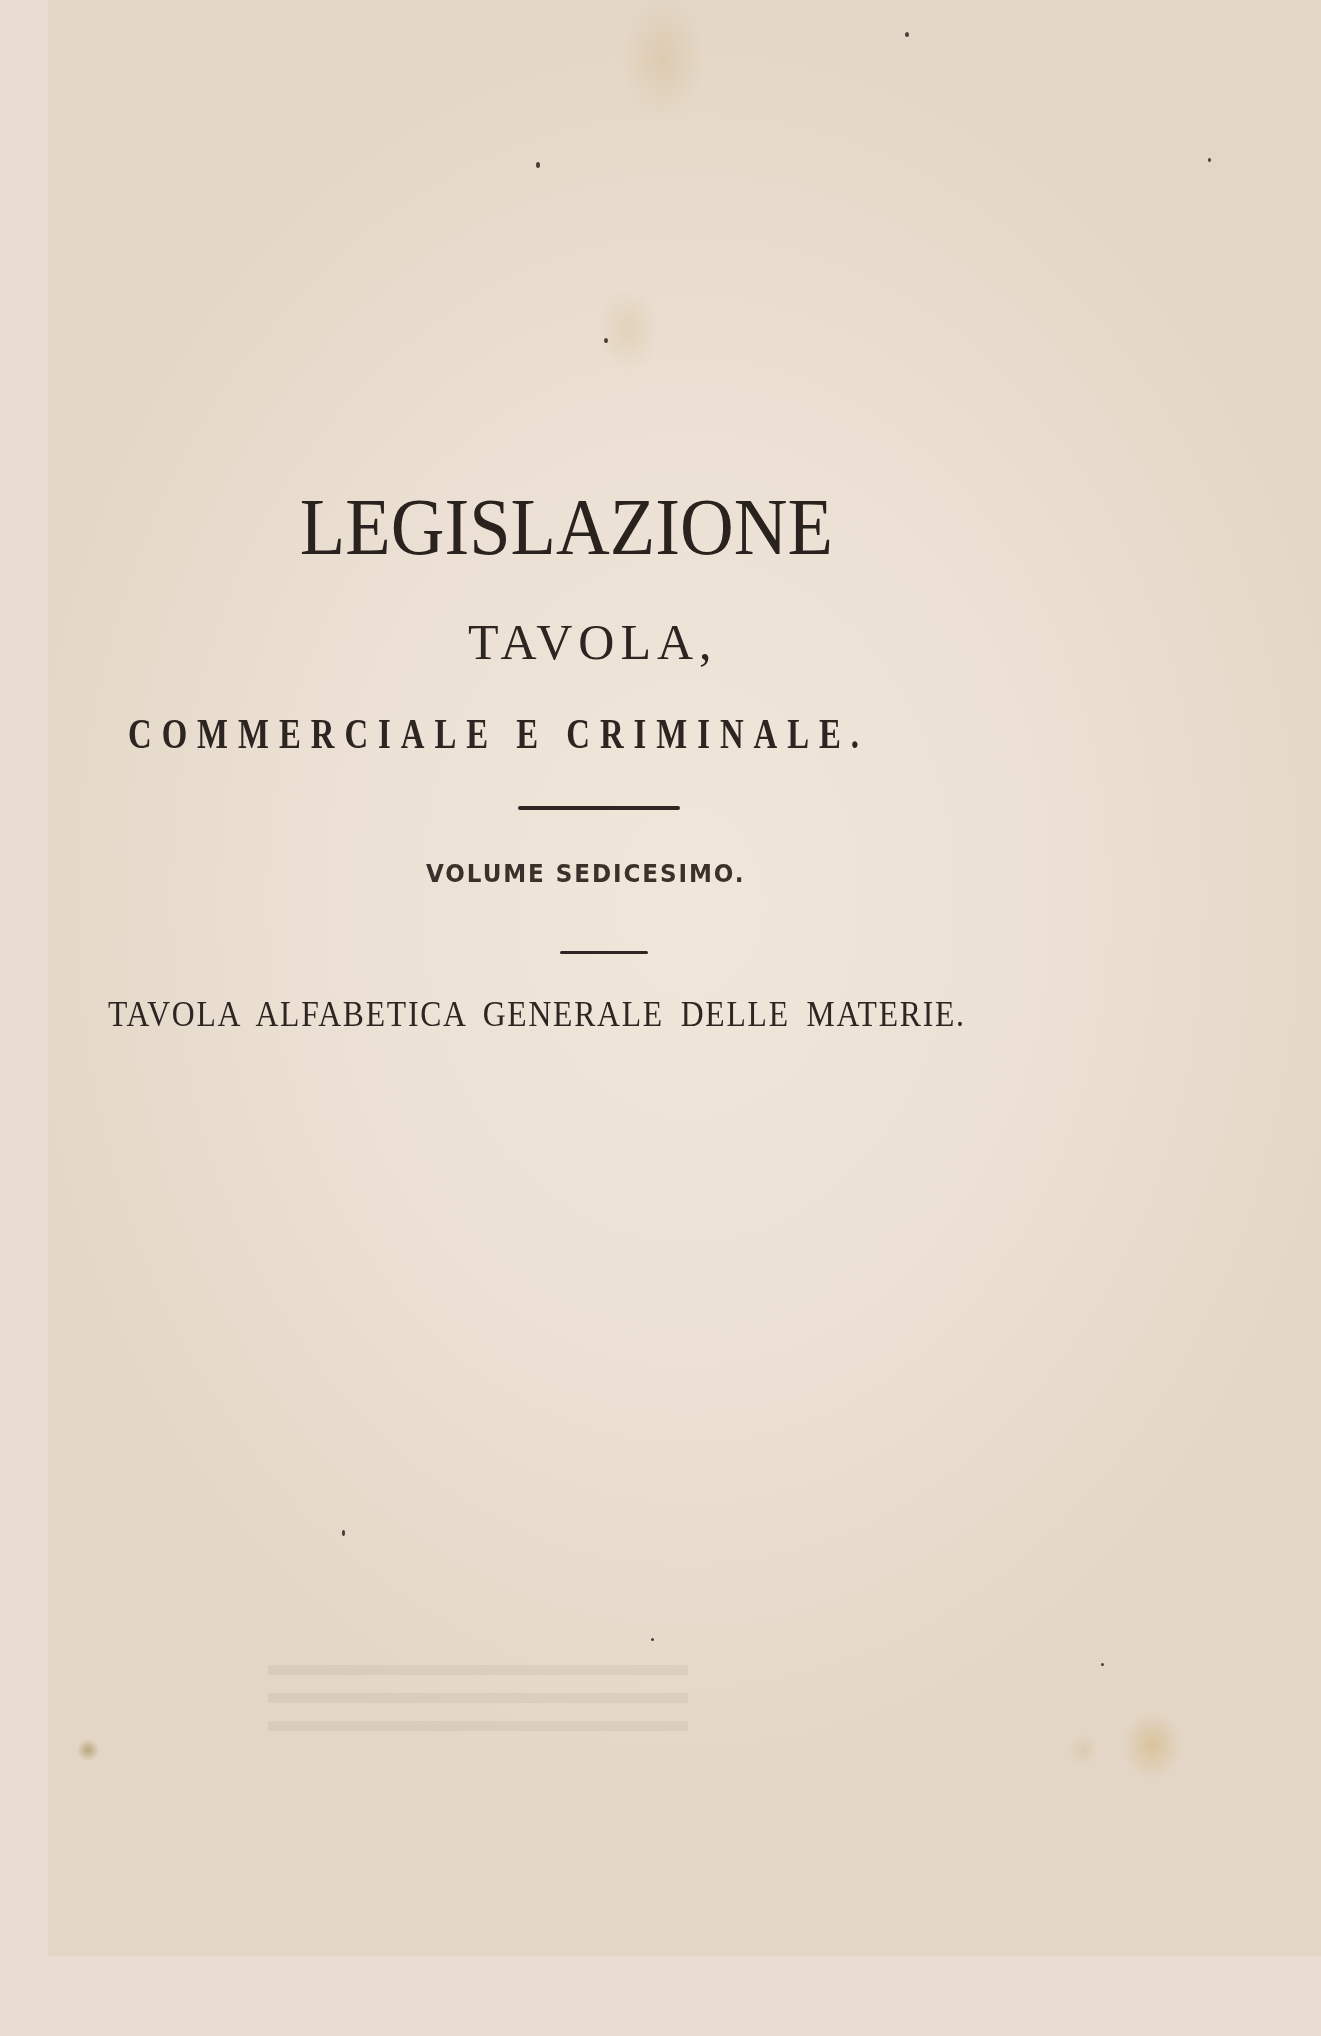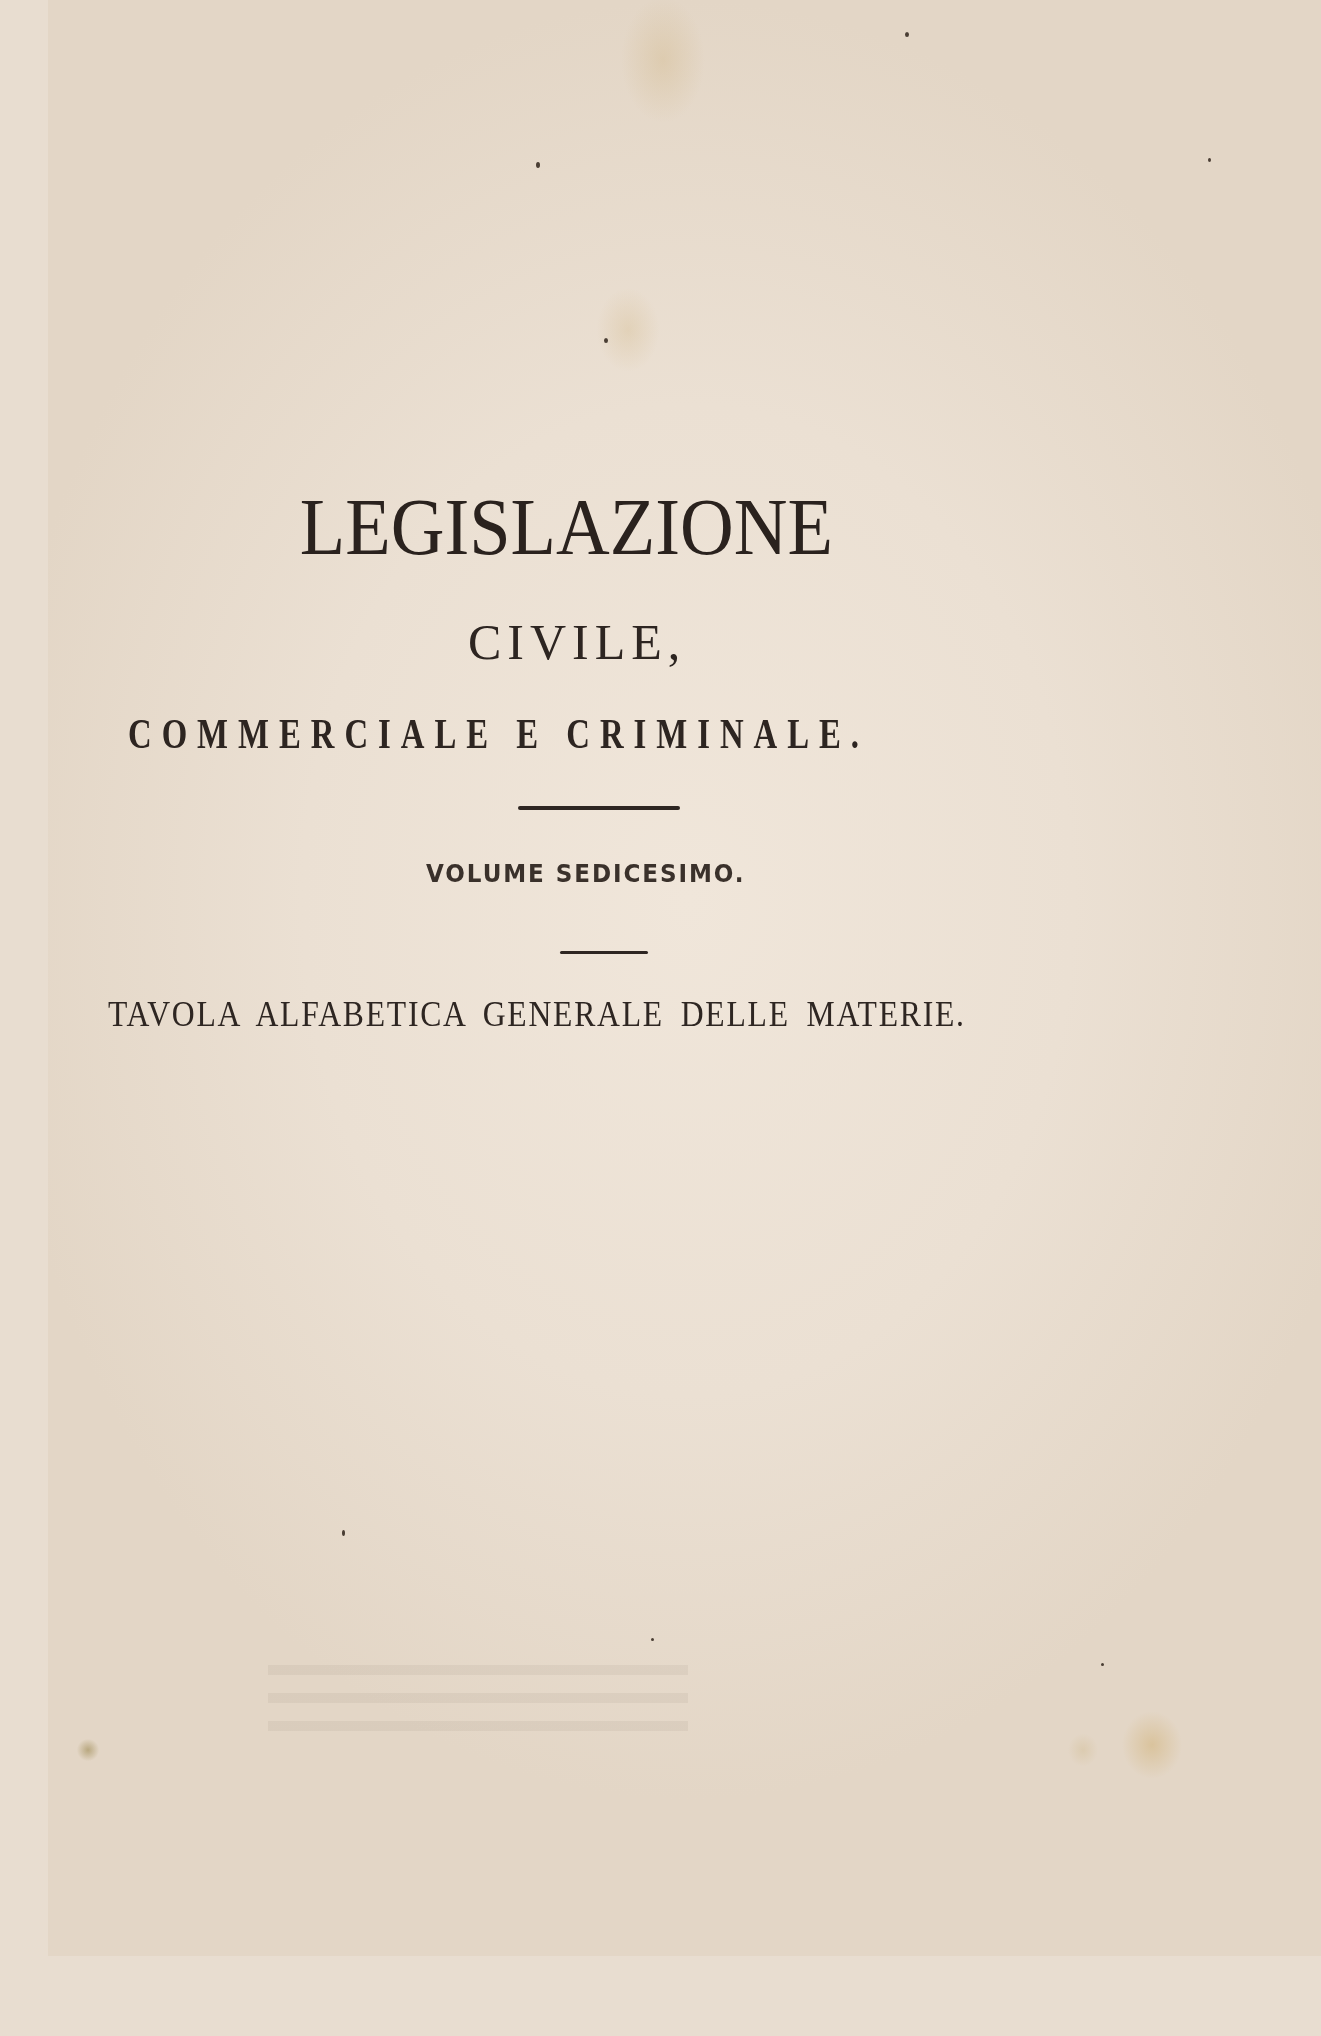--- a/index.html
+++ b/index.html
@@ -130,21 +130,21 @@
   <div class="speck" style="left:556px;top:338px;width:4px;height:5px;"></div>
   <div class="speck" style="left:294px;top:1530px;width:3px;height:6px;"></div>
   <div class="speck" style="left:1053px;top:1663px;width:3px;height:3px;"></div>
   <div class="speck" style="left:1286px;top:1676px;width:4px;height:4px;"></div>
   <div class="speck" style="left:603px;top:1638px;width:3px;height:3px;"></div>
 
   <div class="bleed"></div>
 
   <div class="title-block">
     <div class="t-main">LEGISLAZIONE</div>
-    <div class="t-civile">CIVILE,</div>
+    <div class="t-civile">TAVOLA,</div>
     <div class="t-comm">COMMERCIALE E CRIMINALE.</div>
 
     <div class="rule" style="left:470px;top:806px;width:162px;"></div>
 
     <div class="t-volume">VOLUME SEDICESIMO.</div>
 
     <div class="rule" style="left:512px;top:951px;width:88px;height:3px;"></div>
 
     <div class="t-tavola">TAVOLA ALFABETICA GENERALE DELLE MATERIE.</div>
   </div>

